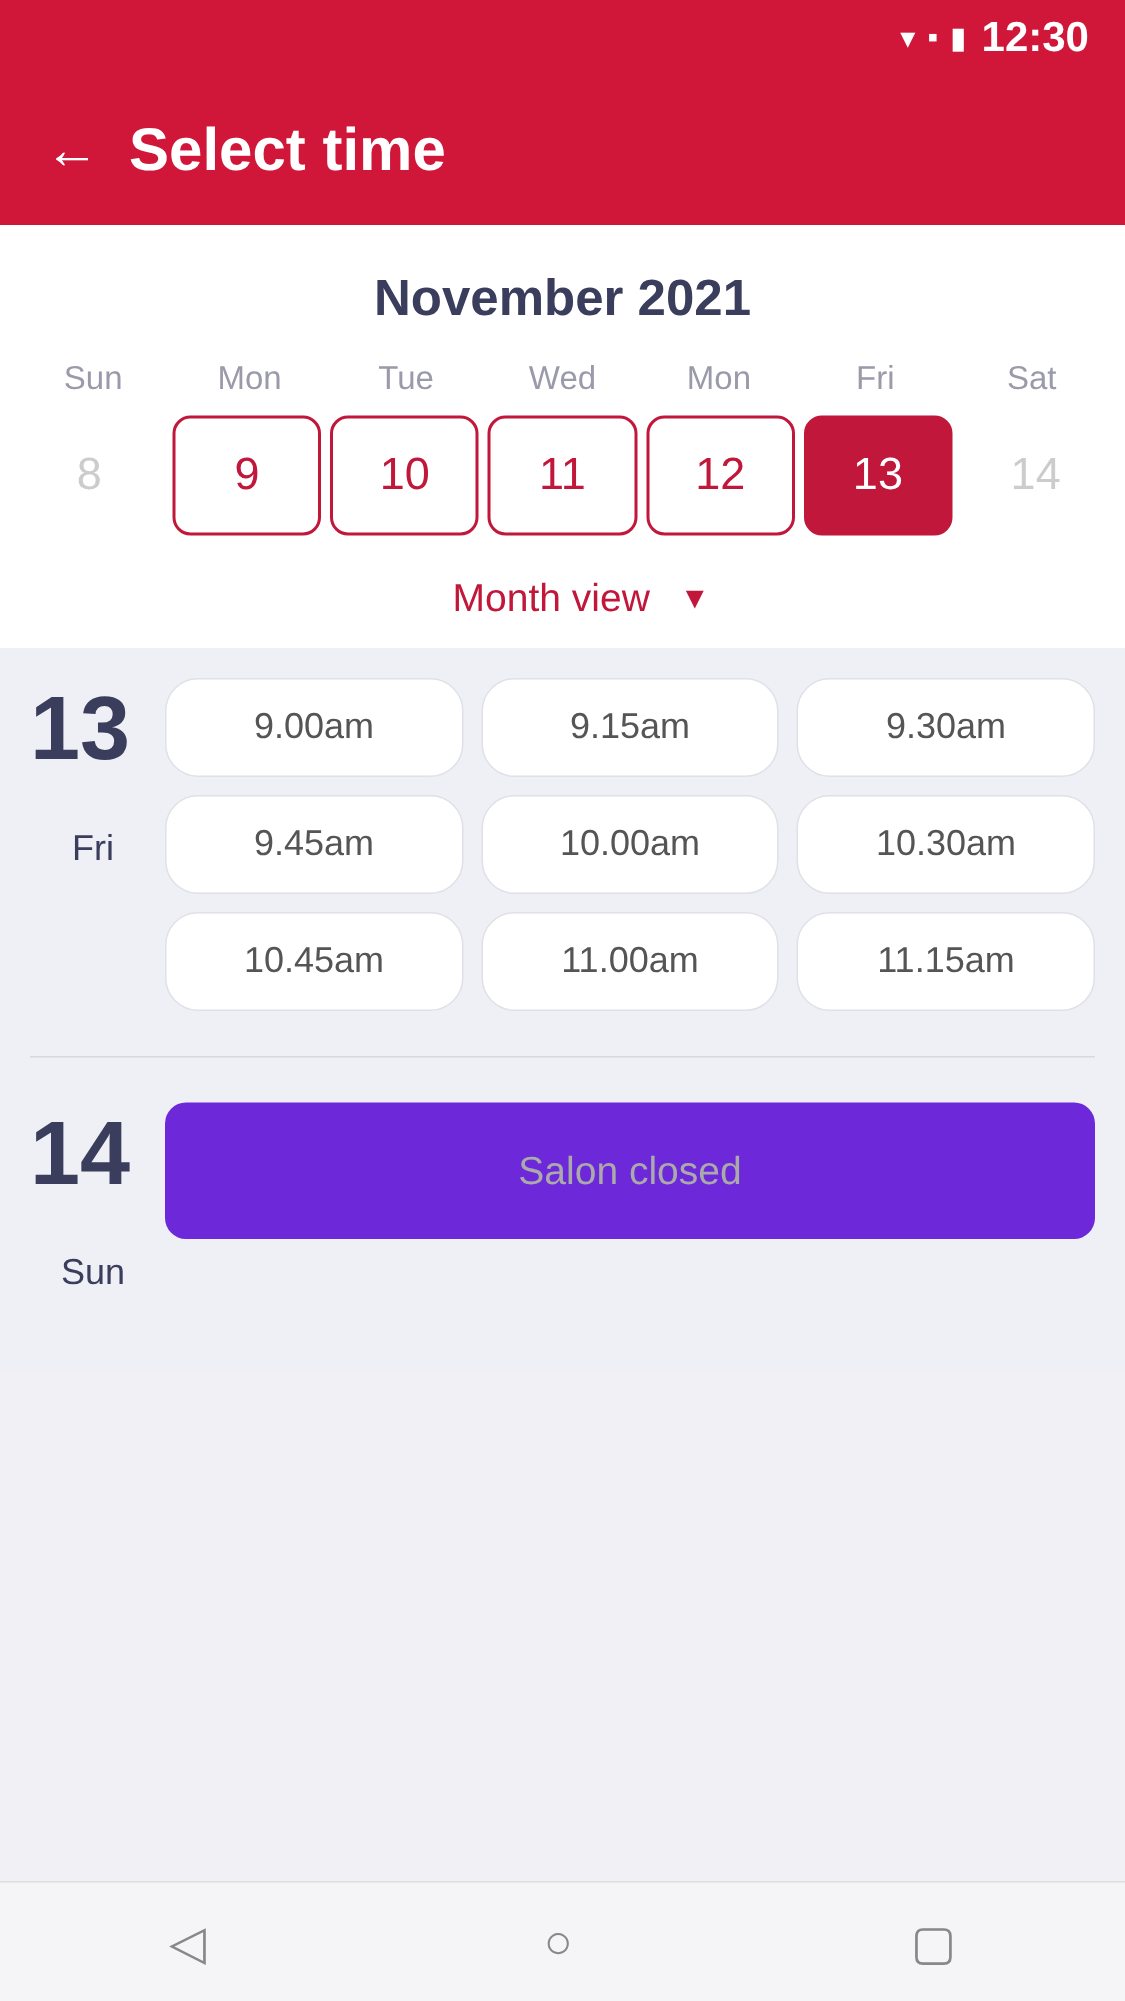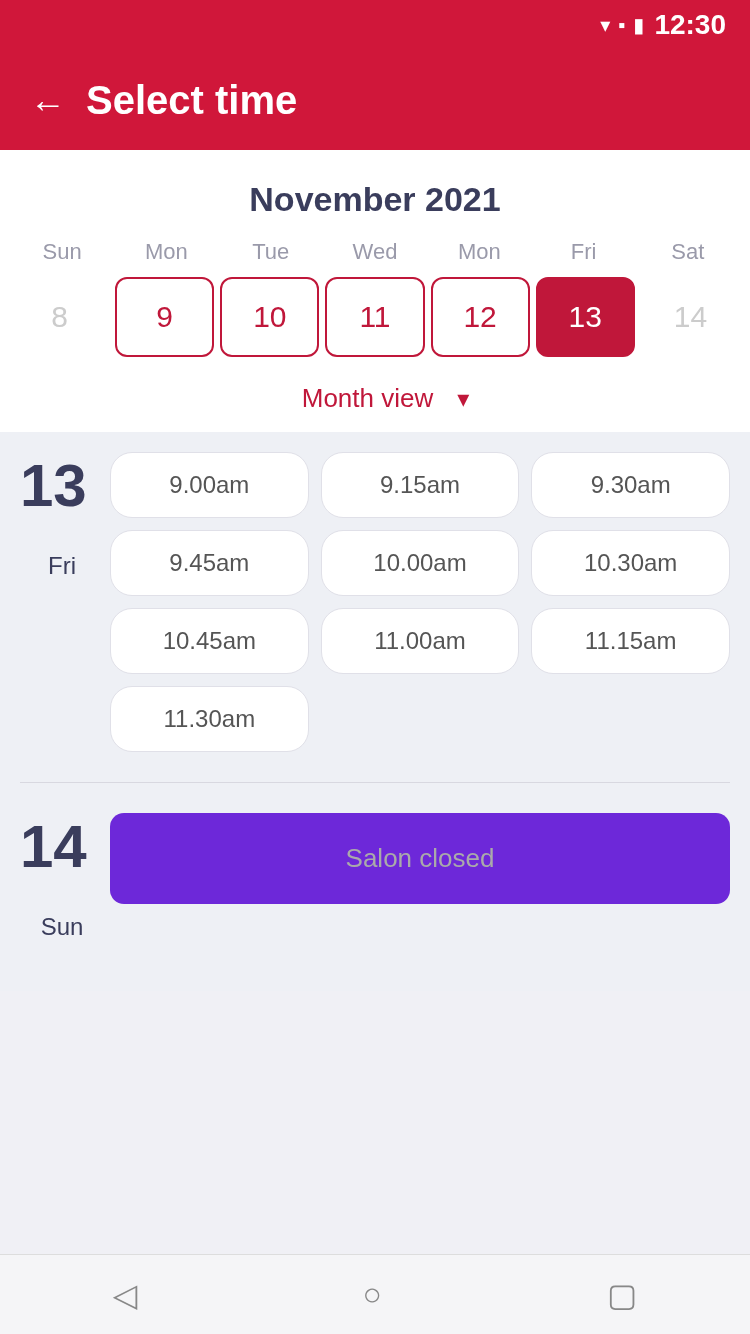--- a/index.html
+++ b/index.html
@@ -295,21 +295,20 @@
           <div class="time-grid">
             <div class="time-slot">9.00am</div>
             <div class="time-slot">9.15am</div>
             <div class="time-slot">9.30am</div>
             <div class="time-slot">9.45am</div>
             <div class="time-slot">10.00am</div>
             <div class="time-slot">10.30am</div>
             <div class="time-slot">10.45am</div>
             <div class="time-slot">11.00am</div>
             <div class="time-slot">11.15am</div>
-            <div class="time-slot">11.30am</div>
           </div>
         </div>
       </div>
     </div>
     <div class="section-divider"></div>
     <div class="day-section">
       <div class="day-row-wrap">
         <div class="day-info">
           <div class="day-number">14</div>
           <div class="day-name">Sun</div>

